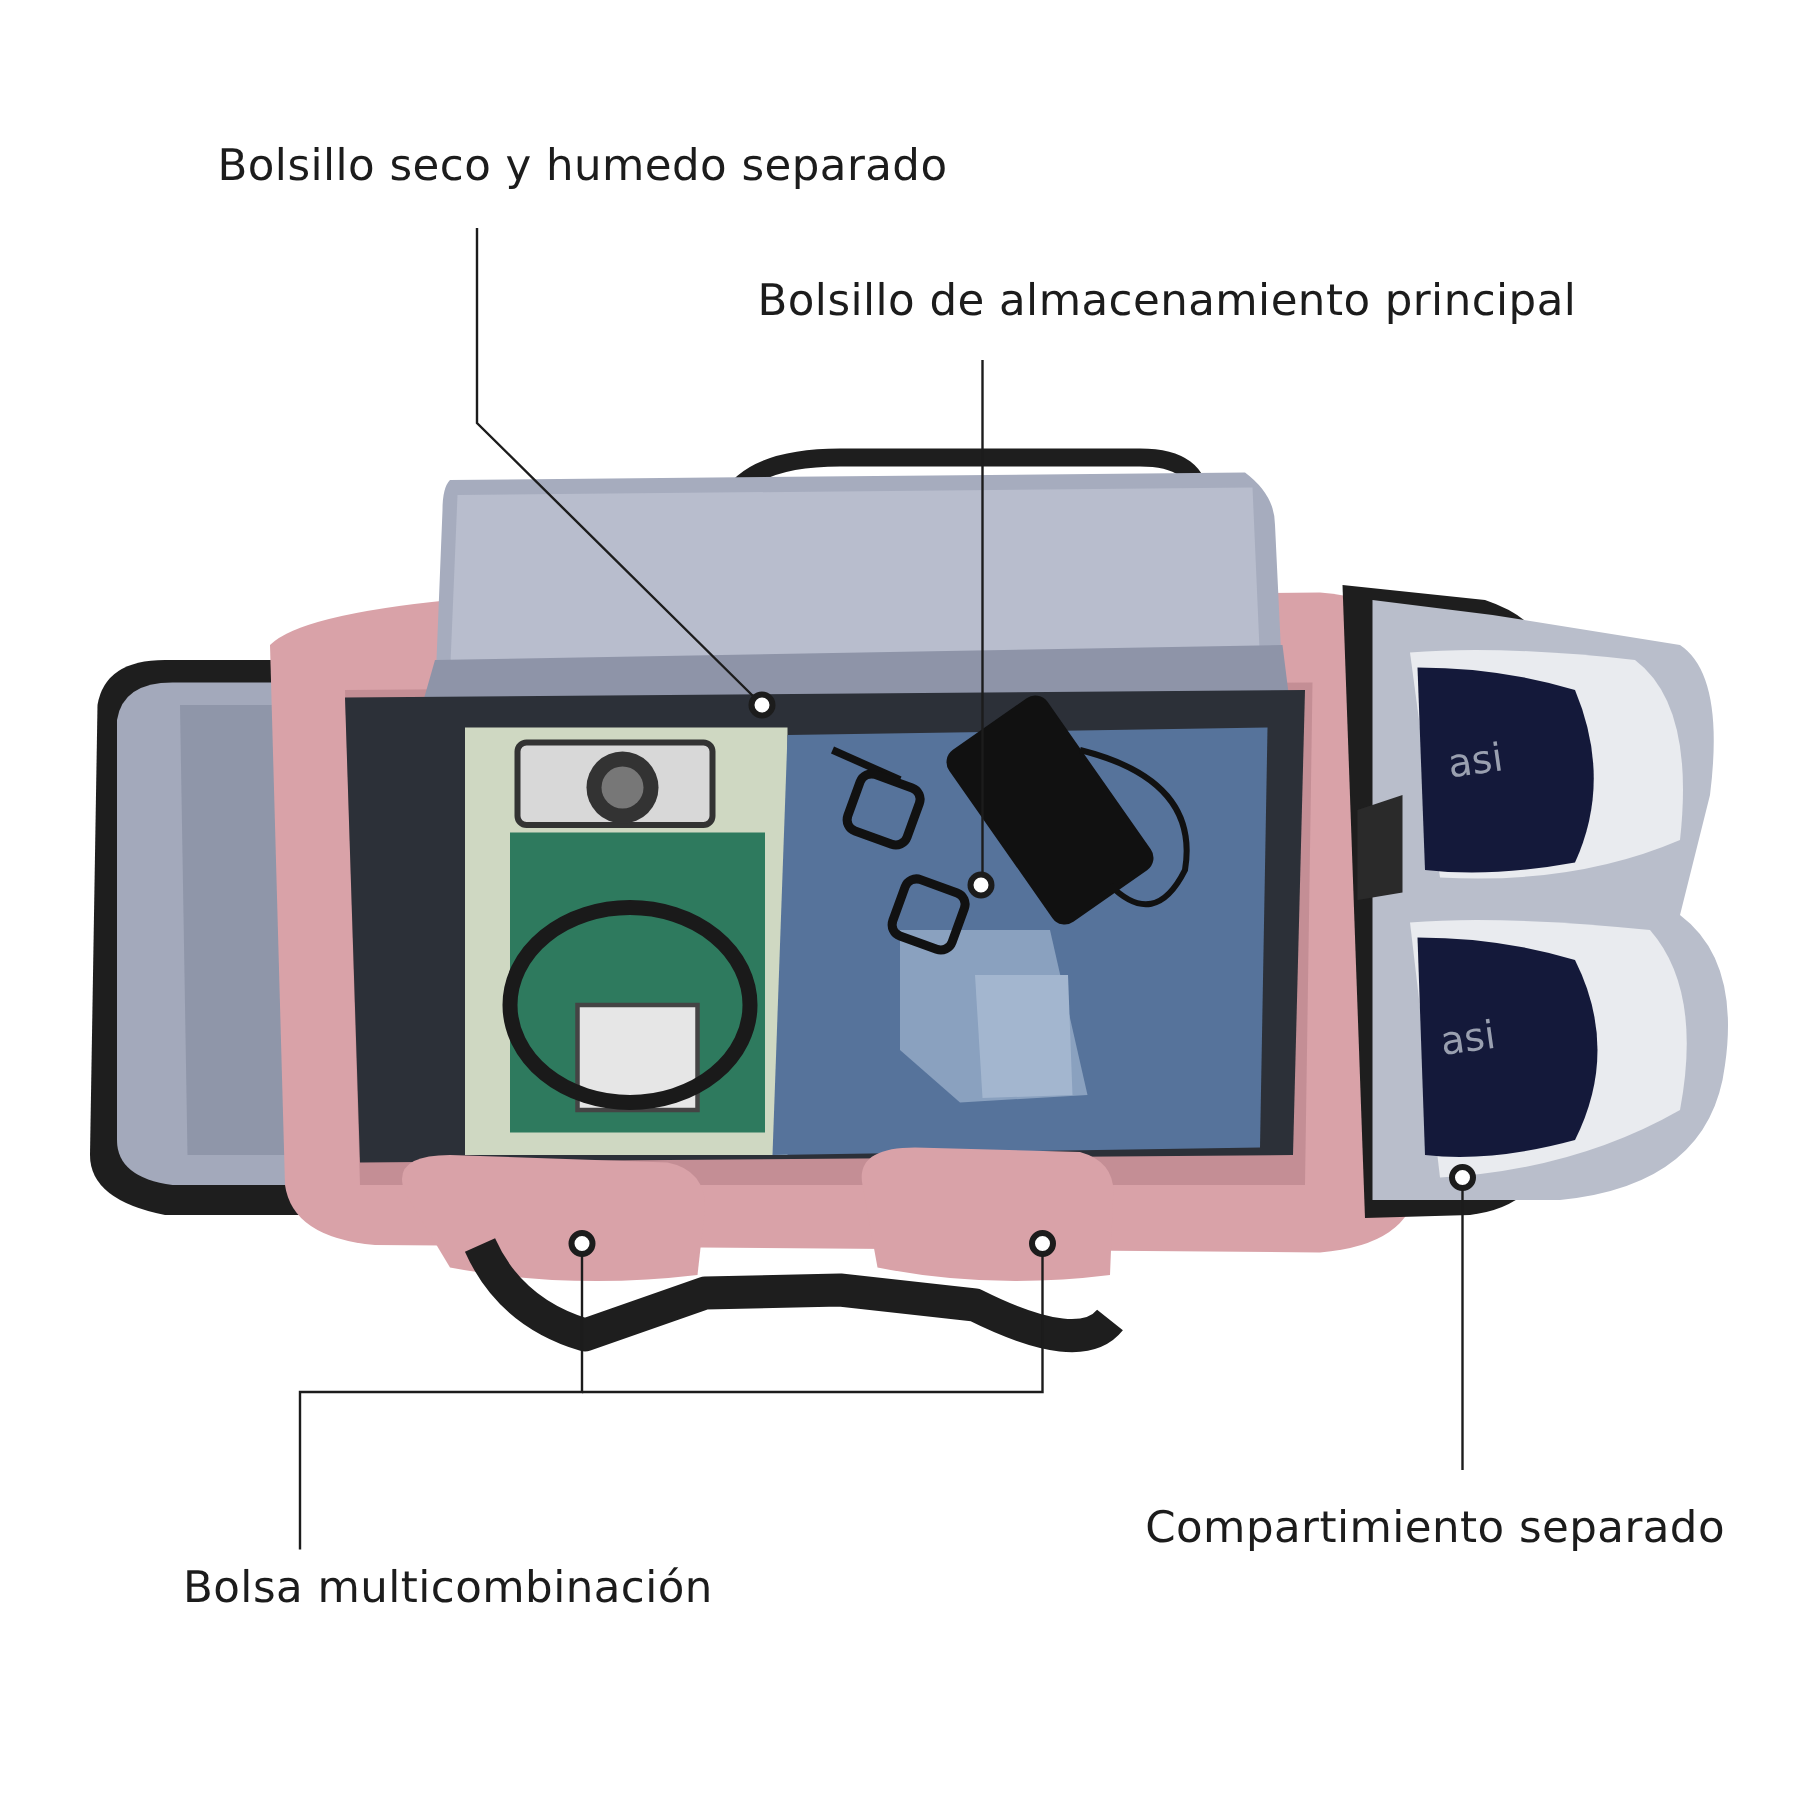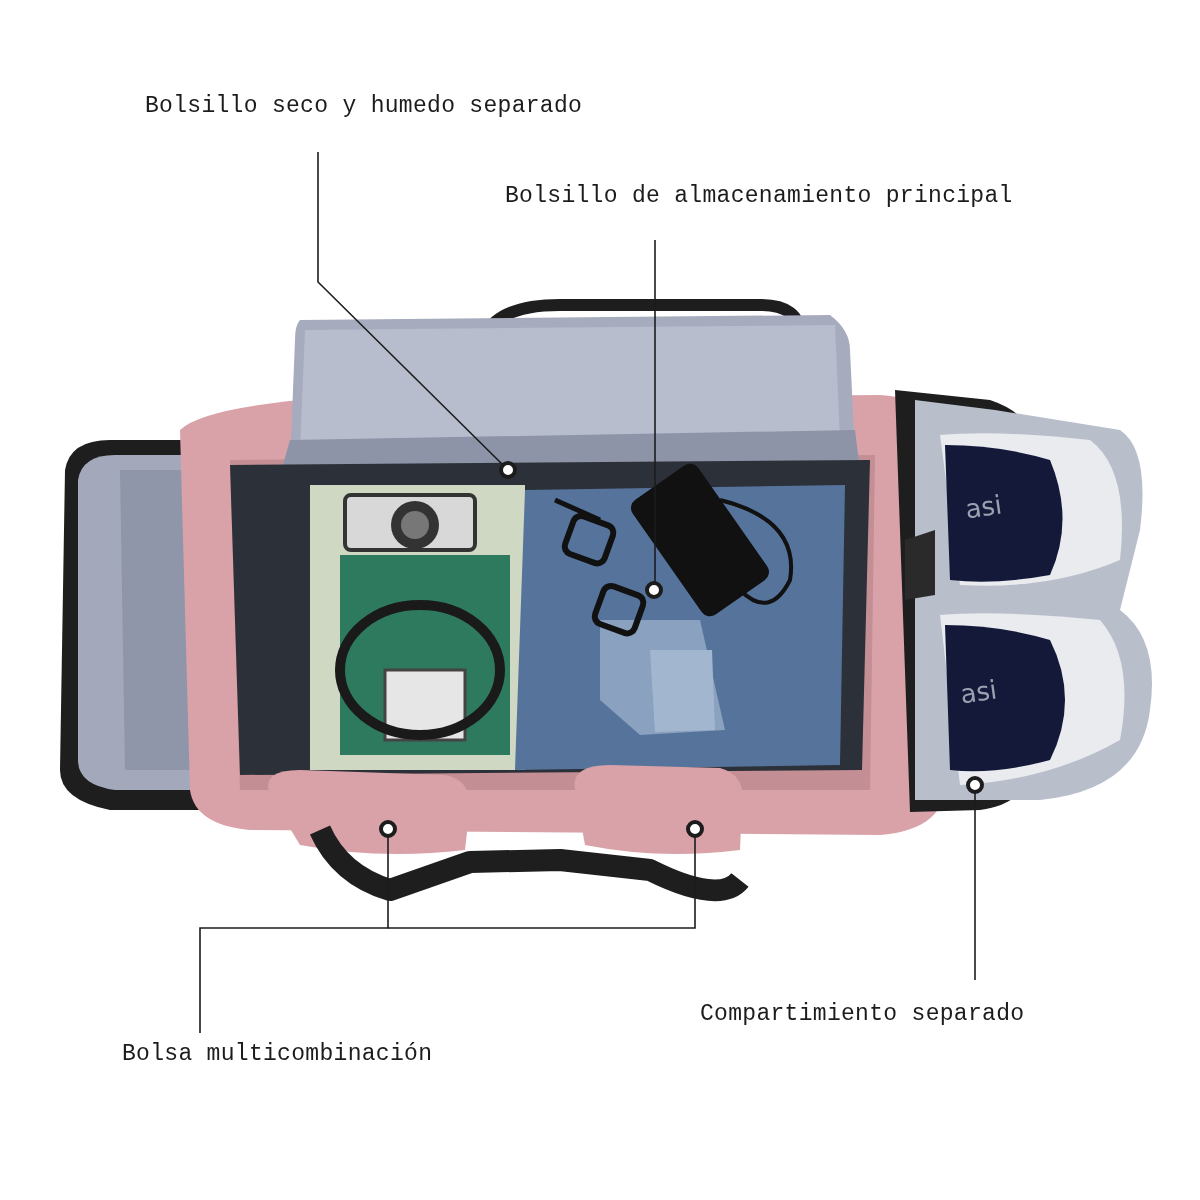--- a/index.html
+++ b/index.html
@@ -1,18 +1,18 @@
 <!DOCTYPE html>
 <html><head>
 <meta charset="utf-8">
 <style>
   html,body{margin:0;padding:0;background:#ffffff;}
   .canvas{position:relative;width:1200px;height:1200px;overflow:hidden;background:#ffffff;font-family:"DejaVu Sans","Liberation Sans",sans-serif;}
-  .label{position:absolute;color:#1c1c1c;font-size:23px;letter-spacing:0.3px;white-space:nowrap;line-height:1.25;font-family:Liberation Mono, monospace;}
-  .label.center{text-align:left;}
+  .label{position:absolute;color:#1c1c1c;font-size:29px;letter-spacing:0.3px;white-space:nowrap;line-height:1.25;}
+  .label.center{text-align:right;}
   svg.scene{position:absolute;left:0;top:0;}
 </style>
 </head>
 <body>
 
 <div class="canvas">
   <svg class="scene" width="1200" height="1200" viewBox="0 0 1200 1200">
 
     <path d="M485 335 Q500 305 560 305 L760 305 Q800 305 800 335" fill="none" stroke="#1e1e1e" stroke-width="12"></path>
 

